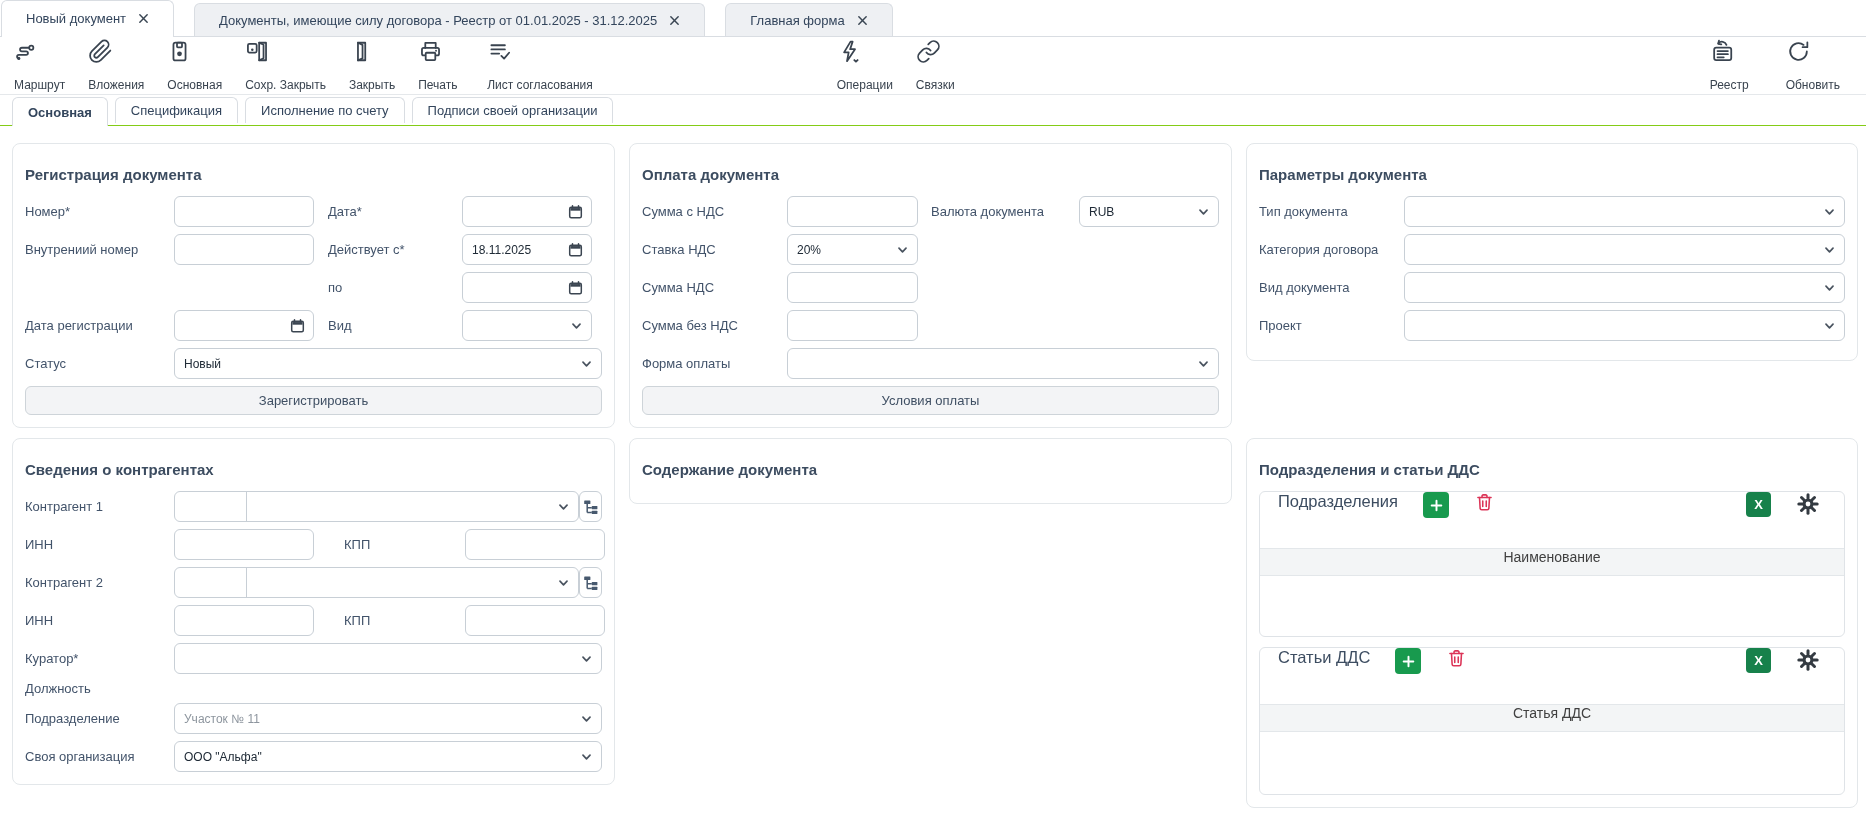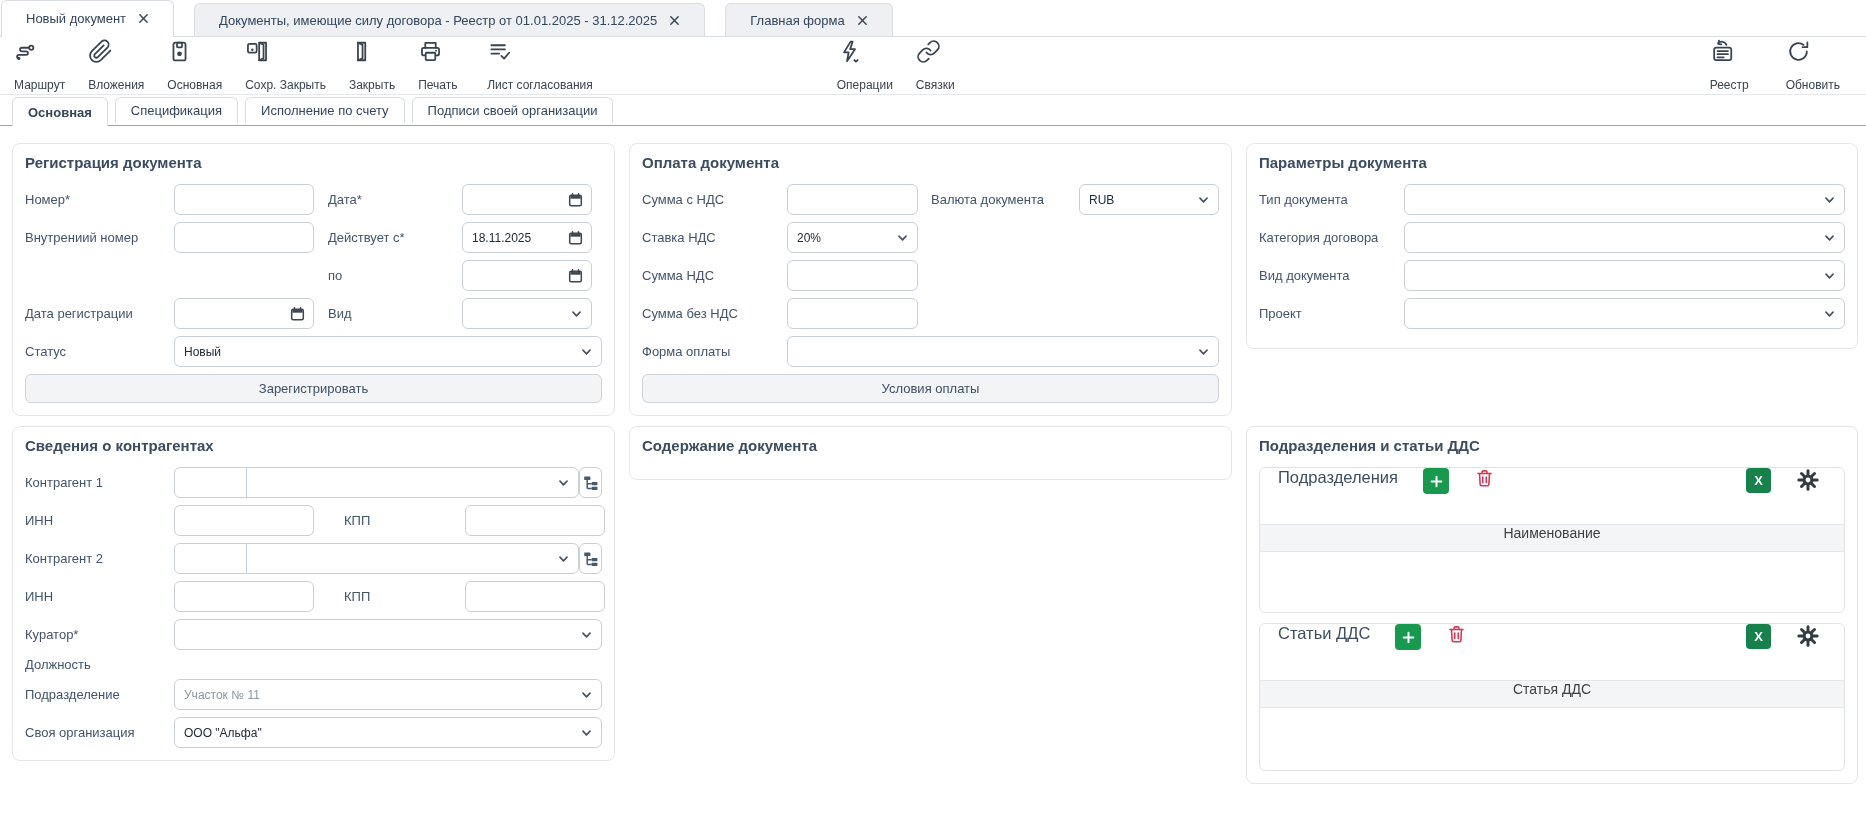--- a/index.html
+++ b/index.html
@@ -23,21 +23,21 @@
 
 .subtabs{display:flex;align-items:flex-start;height:29px;margin-top:2px;border-bottom:1px solid #84cc16;padding-left:12px}
 .subtab{height:26px;padding:0 15px;display:flex;align-items:center;font-size:13px;color:#33455c;background:#fff;border:1px solid #d9dde2;border-bottom:none;border-radius:6px 6px 0 0;margin-right:7px;cursor:pointer;white-space:nowrap}
 .subtab.active{font-weight:700;height:29px;margin-bottom:-1px;background:#fff}
 
 
 .content{padding:17px 0 0 12px}
 .grid{display:grid;grid-template-columns:603px 603px 612px;column-gap:14px;align-items:start}
 .grid+.grid{margin-top:10px}
 .panel{border:1px solid #e3e7ea;border-radius:8px;padding:10px 12px 12px;background:#fff}
-.panel h2{margin:0 0 12px;font-size:15px;font-weight:700;color:#3c4c60;line-height:18px}
+.panel h2{margin:12px 0 12px;font-size:15px;font-weight:700;color:#3c4c60;line-height:18px}
 
 .frow{display:flex;align-items:center;margin-bottom:7px}
 .frow.top{align-items:flex-start}
 .lbl{font-size:13px;color:#42536a;flex:none;white-space:nowrap}
 .lbl.pt{padding-top:7px}
 .ctl{height:31px;border:1px solid #c8cfd6;border-radius:6px;background:#fff;display:flex;align-items:center;padding:0 9px;font-size:12px;color:#202b37;position:relative;flex:none;cursor:pointer}
 .ctl .ic-r{position:absolute;right:8px;top:50%;transform:translateY(-50%);display:flex}
 .ctl.pad-r{padding-right:26px}
 .grow{flex:1 1 auto}
 .gray{color:#8d959e}

